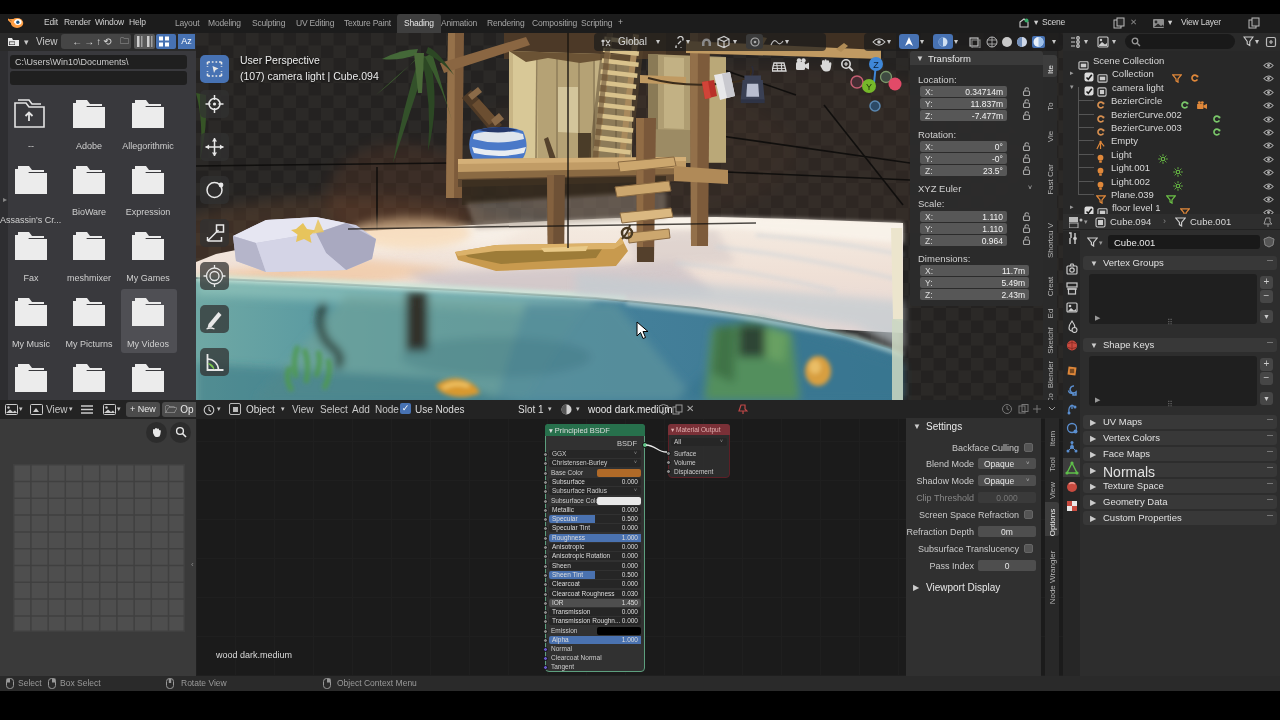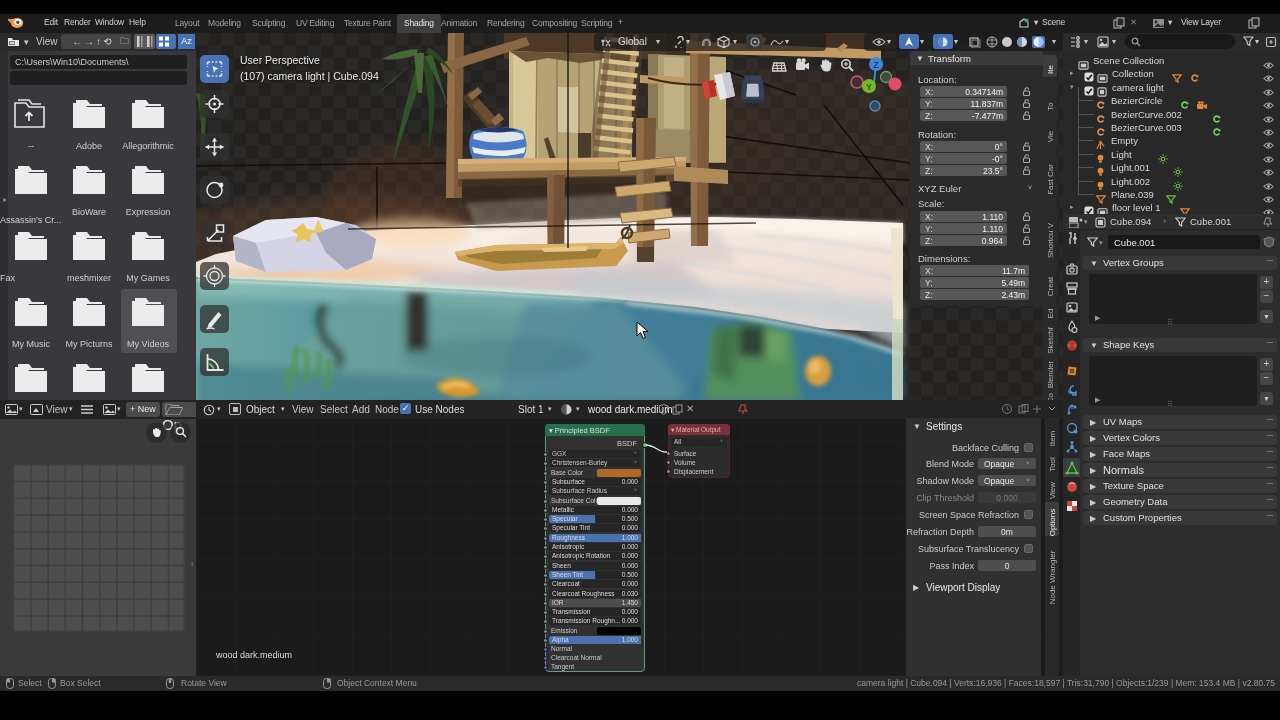--- a/index.html
+++ b/index.html
@@ -683,21 +683,21 @@
         <div class="abs" style="left:58px;top:156px;width:62px;text-align:center;color:#cfcfcf;font-size:9px;overflow:hidden;white-space:nowrap;">BioWare</div>
         <svg class="abs" style="left:128px;top:112px" width="40" height="36" viewBox="0 0 40 36">
           <path d="M7,3 L18,3 L21,7 L33,7 L33,9 L7,9 Z" fill="#ececec"></path>
           <path d="M4,6 L15,6 L18,10 L36,10 L36,31 L4,31 Z" fill="#ececec"></path>
         </svg>
         <div class="abs" style="left:117px;top:156px;width:62px;text-align:center;color:#cfcfcf;font-size:9px;overflow:hidden;white-space:nowrap;">Expression</div>
         <svg class="abs" style="left:11px;top:178px" width="40" height="36" viewBox="0 0 40 36">
           <path d="M7,3 L18,3 L21,7 L33,7 L33,9 L7,9 Z" fill="#ececec"></path>
           <path d="M4,6 L15,6 L18,10 L36,10 L36,31 L4,31 Z" fill="#ececec"></path>
         </svg>
-        <div class="abs" style="left:0px;top:222px;width:62px;color:#cfcfcf;font-size:9px;overflow:hidden;white-space:nowrap;">Fax</div>
+        <div class="abs" style="left:0px;top:222px;width:62px;text-align:center;color:#cfcfcf;font-size:9px;overflow:hidden;white-space:nowrap;">Fax</div>
         <svg class="abs" style="left:69px;top:178px" width="40" height="36" viewBox="0 0 40 36">
           <path d="M7,3 L18,3 L21,7 L33,7 L33,9 L7,9 Z" fill="#ececec"></path>
           <path d="M4,6 L15,6 L18,10 L36,10 L36,31 L4,31 Z" fill="#ececec"></path>
         </svg>
         <div class="abs" style="left:58px;top:222px;width:62px;text-align:center;color:#cfcfcf;font-size:9px;overflow:hidden;white-space:nowrap;">meshmixer</div>
         <svg class="abs" style="left:128px;top:178px" width="40" height="36" viewBox="0 0 40 36">
           <path d="M7,3 L18,3 L21,7 L33,7 L33,9 L7,9 Z" fill="#ececec"></path>
           <path d="M4,6 L15,6 L18,10 L36,10 L36,31 L4,31 Z" fill="#ececec"></path>
         </svg>
         <div class="abs" style="left:117px;top:222px;width:62px;text-align:center;color:#cfcfcf;font-size:9px;overflow:hidden;white-space:nowrap;">My Games</div>
@@ -749,21 +749,21 @@
   <svg class="abs" style="left:80px;top:4px;" width="14" height="11" viewBox="0 0 14 11">
         <path d="M1,2 h12 M1,5.5 h12 M1,9 h12" stroke="#ccc" stroke-width="1.6"></path>
       </svg>
   <svg class="abs" style="left:103px;top:4px;" width="13" height="11" viewBox="0 0 13 11">
         <rect x="0.5" y="0.5" width="12" height="10" rx="1" fill="none" stroke="#ccc" stroke-width="1"></rect>
         <circle cx="3.5" cy="3.5" r="1.2" fill="#ccc"></circle>
         <path d="M1,9 L5,5.5 L8,8 L10,6.5 L12,9 Z" fill="#ccc"></path>
       </svg>
   <span class="abs t" style="left:117px;top:5px;font-size:7px;">▾</span>
   <div class="abs" style="left:126px;top:2px;width:34px;height:15px;background:#4b4b4b;border-radius:3px;color:#e8e8e8;font-size:9px;text-align:center;line-height:15px;">+ New</div>
-  <div class="abs" style="left:162px;top:2px;width:34px;height:15px;background:#4b4b4b;border-radius:3px 0 0 3px;color:#e8e8e8;font-size:15px;line-height:15px;"><span style="margin-left:3px;">🗁 Op</span></div>
+  <div class="abs" style="left:162px;top:2px;width:34px;height:15px;background:#4b4b4b;border-radius:3px 0 0 3px;color:#e8e8e8;font-size:10px;line-height:15px;"><span style="margin-left:3px;">🗁 Op</span></div>
 
   <svg class="abs" style="left:13px;top:64px;" width="172" height="168" viewBox="0 0 172 168">
     <rect width="172" height="168" fill="#4e4e4e"></rect>
     <g stroke="#404040" stroke-width="1.5">
       <path d="M0,0.75 h172 M0,17.5 h172 M0,34.3 h172 M0,51.1 h172 M0,67.9 h172 M0,84.7 h172 M0,101.5 h172 M0,118.3 h172 M0,135.1 h172 M0,151.9 h172 M0,167.25 h172"></path>
       <path d="M0.75,0 v168 M17.9,0 v168 M35.1,0 v168 M52.3,0 v168 M69.5,0 v168 M86.7,0 v168 M103.9,0 v168 M121.1,0 v168 M138.3,0 v168 M155.5,0 v168 M171.25,0 v168"></path>
     </g>
   </svg>
   <div class="abs" style="left:146px;top:22px;width:21px;height:21px;background:#2a2a2ad0;border-radius:50%;"></div>
   <svg class="abs" style="left:151px;top:26px;" width="12" height="13" viewBox="0 0 12 13">
@@ -1300,21 +1300,21 @@
       <div class="abs" style="left:20px;top:217px;width:194px;height:14px;background:#383838;border-radius:3px;"></div>
       <span class="abs" style="left:27px;top:220px;font-size:8px;color:#ccc;">▶</span>
       <span class="abs" style="left:40px;top:218px;font-size:9.5px;color:#e0e0e0;">Vertex Colors</span>
       <span class="abs" style="left:204px;top:221px;width:6px;height:1px;background:#777;"></span>
       <div class="abs" style="left:20px;top:233px;width:194px;height:14px;background:#383838;border-radius:3px;"></div>
       <span class="abs" style="left:27px;top:236px;font-size:8px;color:#ccc;">▶</span>
       <span class="abs" style="left:40px;top:234px;font-size:9.5px;color:#e0e0e0;">Face Maps</span>
       <span class="abs" style="left:204px;top:237px;width:6px;height:1px;background:#777;"></span>
       <div class="abs" style="left:20px;top:249px;width:194px;height:14px;background:#383838;border-radius:3px;"></div>
       <span class="abs" style="left:27px;top:252px;font-size:8px;color:#ccc;">▶</span>
-      <span class="abs" style="left:40px;top:250px;font-size:11px;color:#e0e0e0;">Normals</span>
+      <span class="abs" style="left:40px;top:250px;font-size:14px;color:#e0e0e0;">Normals</span>
       <span class="abs" style="left:204px;top:253px;width:6px;height:1px;background:#777;"></span>
       <div class="abs" style="left:20px;top:265px;width:194px;height:14px;background:#383838;border-radius:3px;"></div>
       <span class="abs" style="left:27px;top:268px;font-size:8px;color:#ccc;">▶</span>
       <span class="abs" style="left:40px;top:266px;font-size:9.5px;color:#e0e0e0;">Texture Space</span>
       <span class="abs" style="left:204px;top:269px;width:6px;height:1px;background:#777;"></span>
       <div class="abs" style="left:20px;top:281px;width:194px;height:14px;background:#383838;border-radius:3px;"></div>
       <span class="abs" style="left:27px;top:284px;font-size:8px;color:#ccc;">▶</span>
       <span class="abs" style="left:40px;top:282px;font-size:9.5px;color:#e0e0e0;">Geometry Data</span>
       <span class="abs" style="left:204px;top:285px;width:6px;height:1px;background:#777;"></span>
       <div class="abs" style="left:20px;top:297px;width:194px;height:14px;background:#383838;border-radius:3px;"></div>
@@ -1337,17 +1337,16 @@
   <svg class="abs" style="left:166px;top:2px;" width="8" height="11" viewBox="0 0 8 11">
         <rect x="0.5" y="0.5" width="7" height="10" rx="3" fill="none" stroke="#999" stroke-width="1"></rect>
         <rect x="2.8" y="0.5" width="2.4" height="4.5" fill="#999"></rect>
       </svg>
   <span class="abs" style="left:181px;top:2px;">Rotate View</span>
   <svg class="abs" style="left:323px;top:2px;" width="8" height="11" viewBox="0 0 8 11">
         <rect x="0.5" y="0.5" width="7" height="10" rx="3" fill="none" stroke="#999" stroke-width="1"></rect>
         <rect x="4" y="0.5" width="3.5" height="4" fill="#999"></rect>
       </svg>
   <span class="abs" style="left:337px;top:2px;">Object Context Menu</span>
-  <span class="abs" style="right:5px;top:2px;">camera light | Cube.094 | Verts:16,936 | Faces:18,597 | Tris:31,790 | Objects:1/239 | Mem: 153.4 MB | v2.80.75</span>
 </div>
 
 <style>.lnk{font-size:19px;font-weight:bold;letter-spacing:-0.6px;transform:scaleX(.95);transform-origin:left center;}</style>
 
 </div>
 </body></html>

